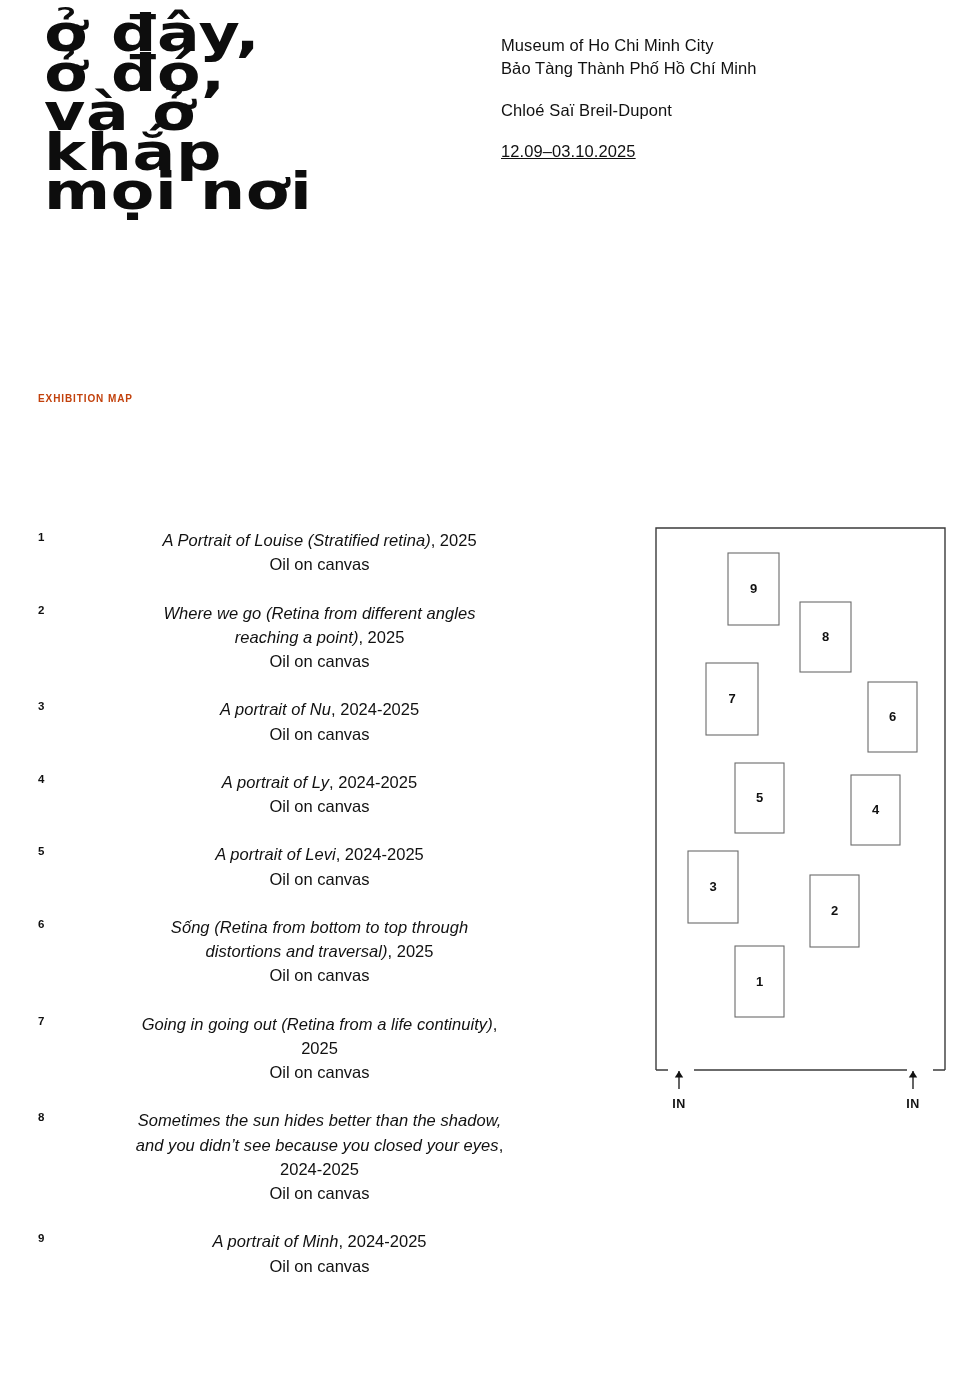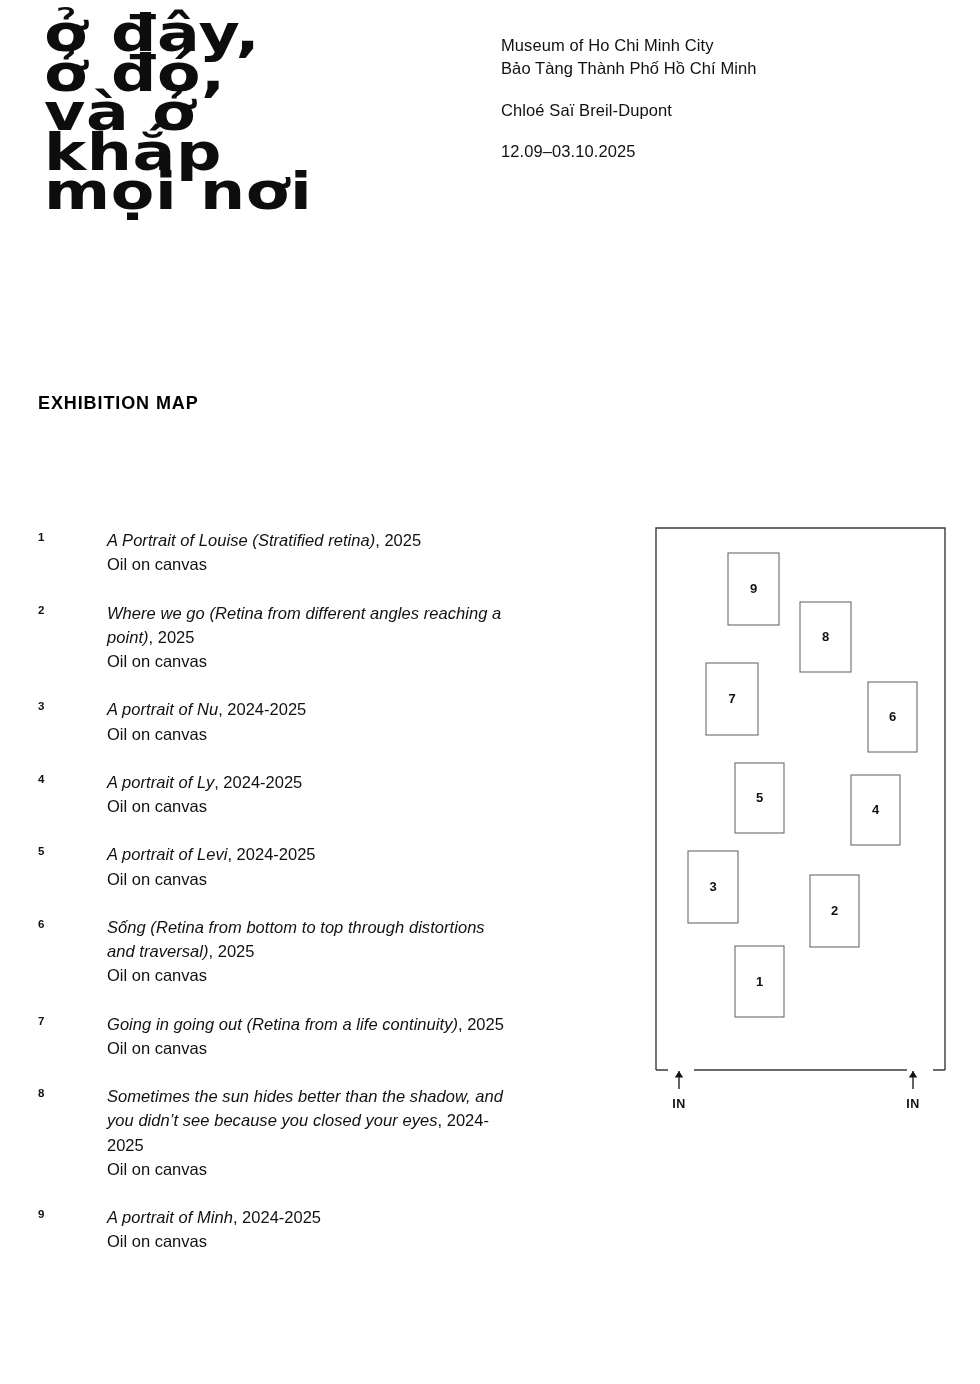--- a/index.html
+++ b/index.html
@@ -45,32 +45,32 @@
     position: absolute;
     left: 501px;
     top: 34px;
     width: 400px;
     font-size: 16.5px;
     line-height: 1.42;
     color: #111111;
     letter-spacing: 0.1px;
   }
   .meta-block { margin: 0 0 18px 0; }
-  .meta-block:last-child { margin-bottom: 12px; }
+  .meta-block:last-child { margin-bottom: 12px; text-decoration: underline; }
   .meta-line { display: block; white-space: nowrap; }
 
   
   #section-label {
     position: absolute;
     left: 38px;
     top: 393px;
-    font-size: 18px;
+    font-size: 10px;
     font-weight: 700;
     letter-spacing: 0.9px;
-    color: #000000;
+    color: #c2410c;
   }
 
   
   #works-list {
     position: absolute;
     left: 38px;
     top: 528px;
     width: 470px;
   }
   .work-row {
@@ -83,24 +83,25 @@
     position: absolute;
     left: 0;
     top: 3px;
     width: 40px;
     font-size: 11.5px;
     font-weight: 700;
     letter-spacing: 0.2px;
     color: #111111;
   }
   .work-body {
-    margin-left: 69px;
+    margin-left: 93px;
     font-size: 16.5px;
     line-height: 1.47;
     color: #111111;
+    text-align: center;
   }
   .work-title {
     font-style: italic;
     letter-spacing: 0.05px;
   }
   .work-date {
     font-style: normal;
   }
   .work-medium {
     display: block;

